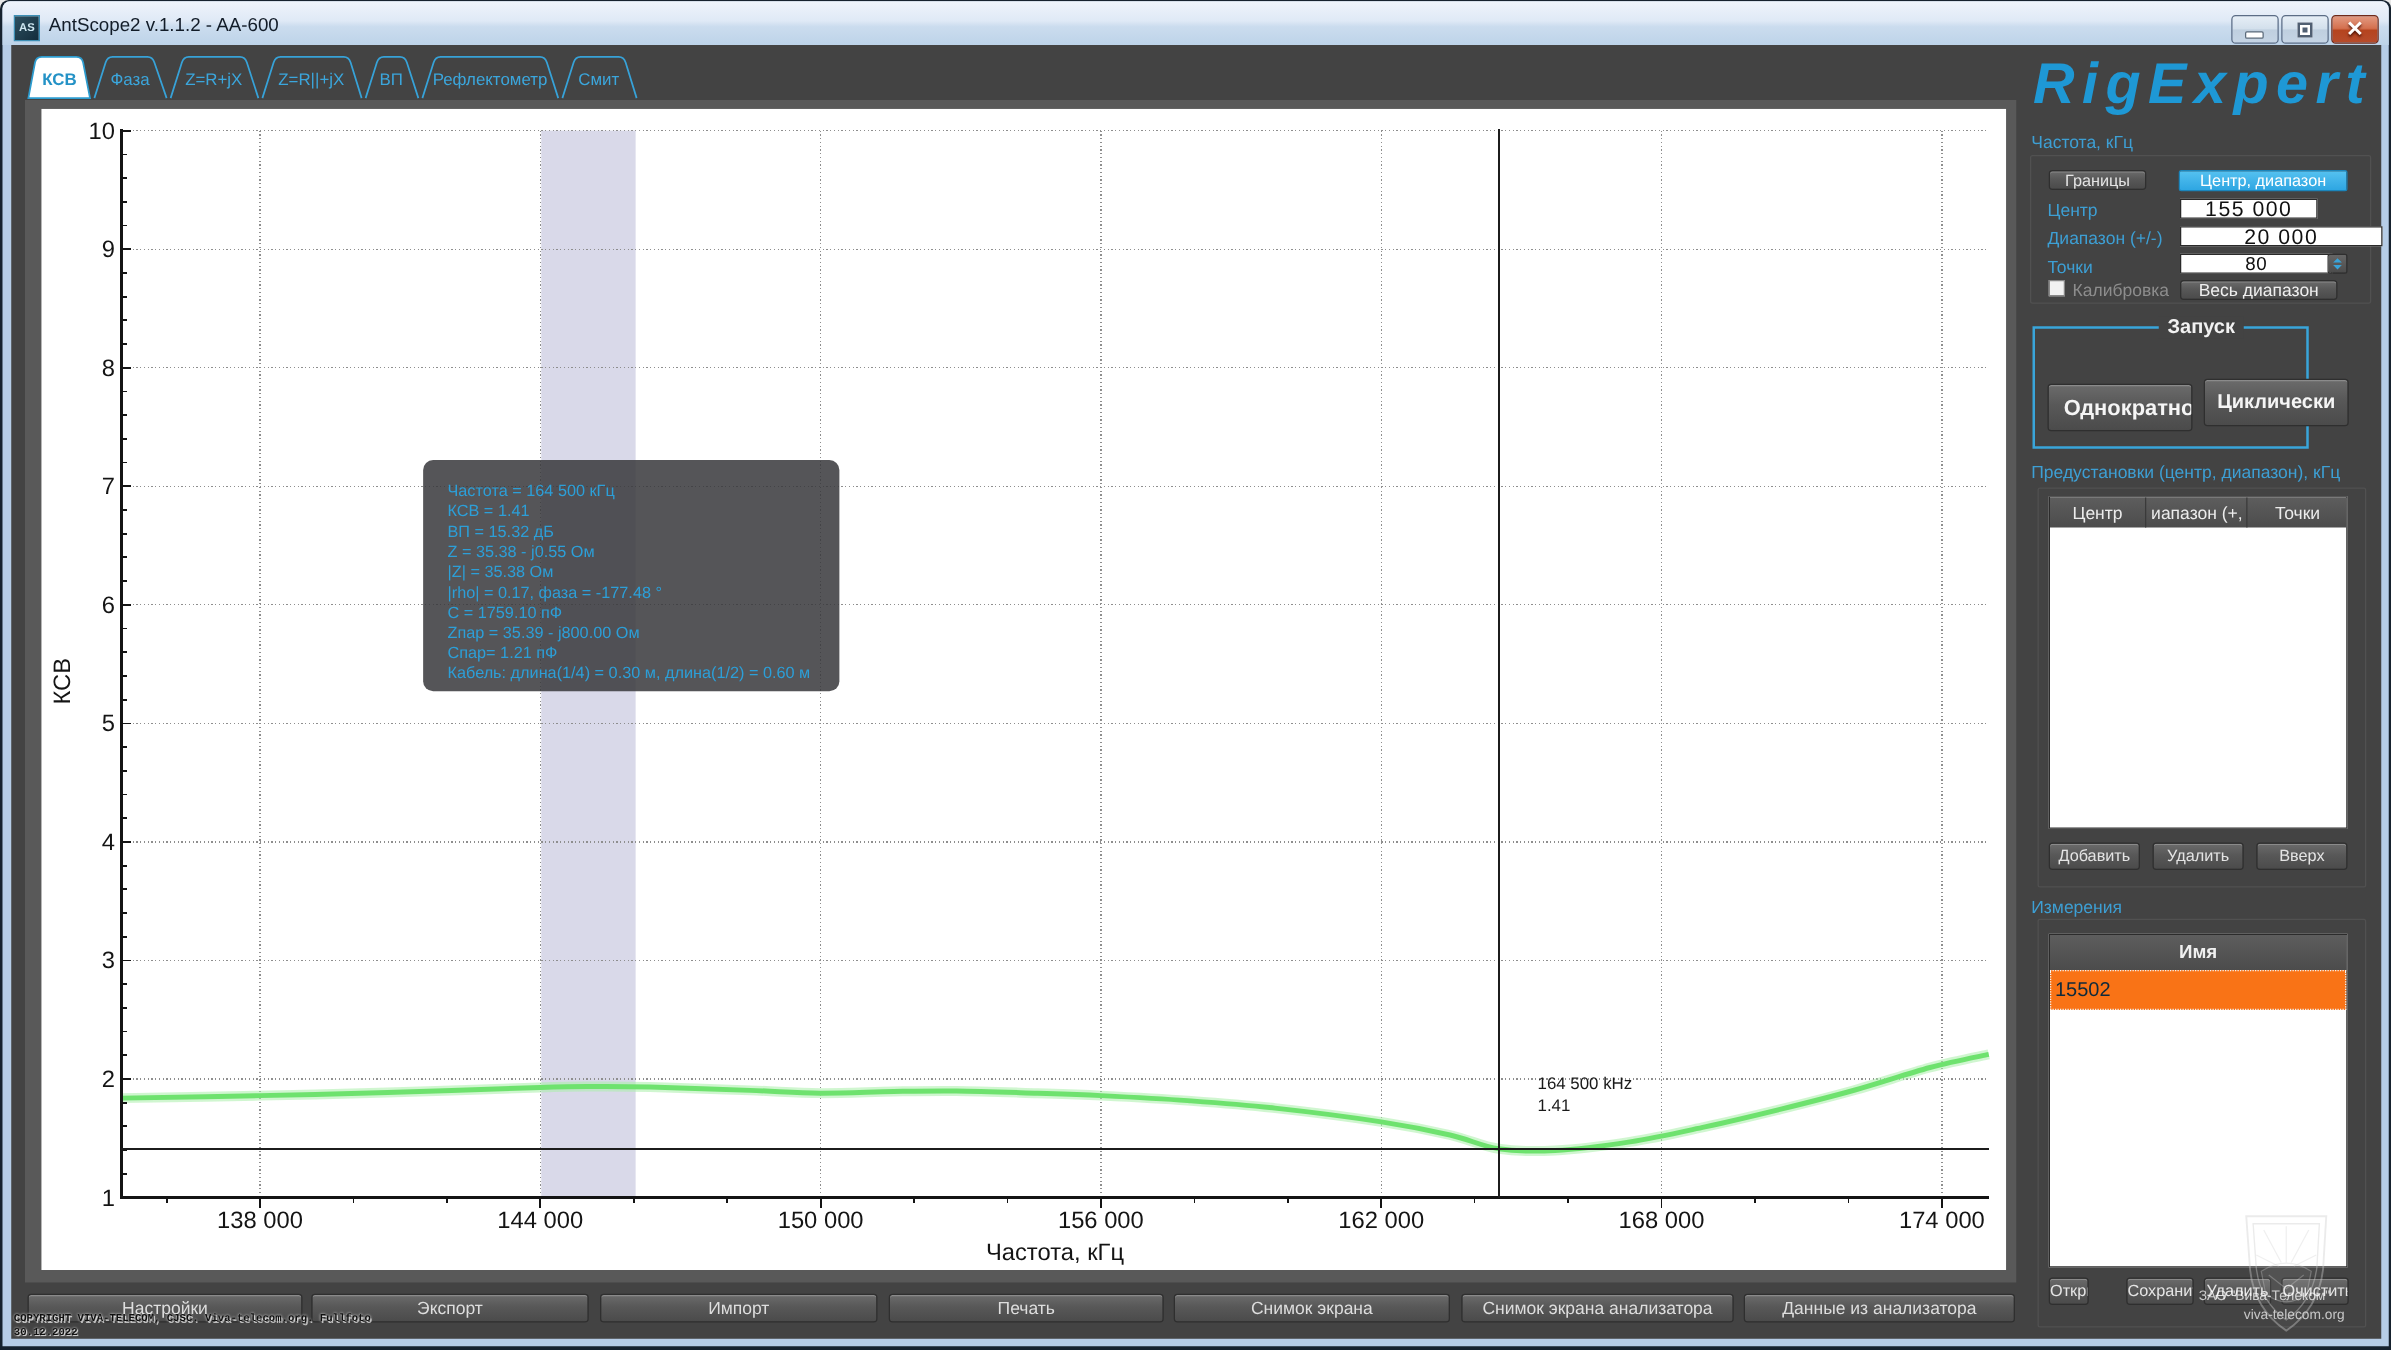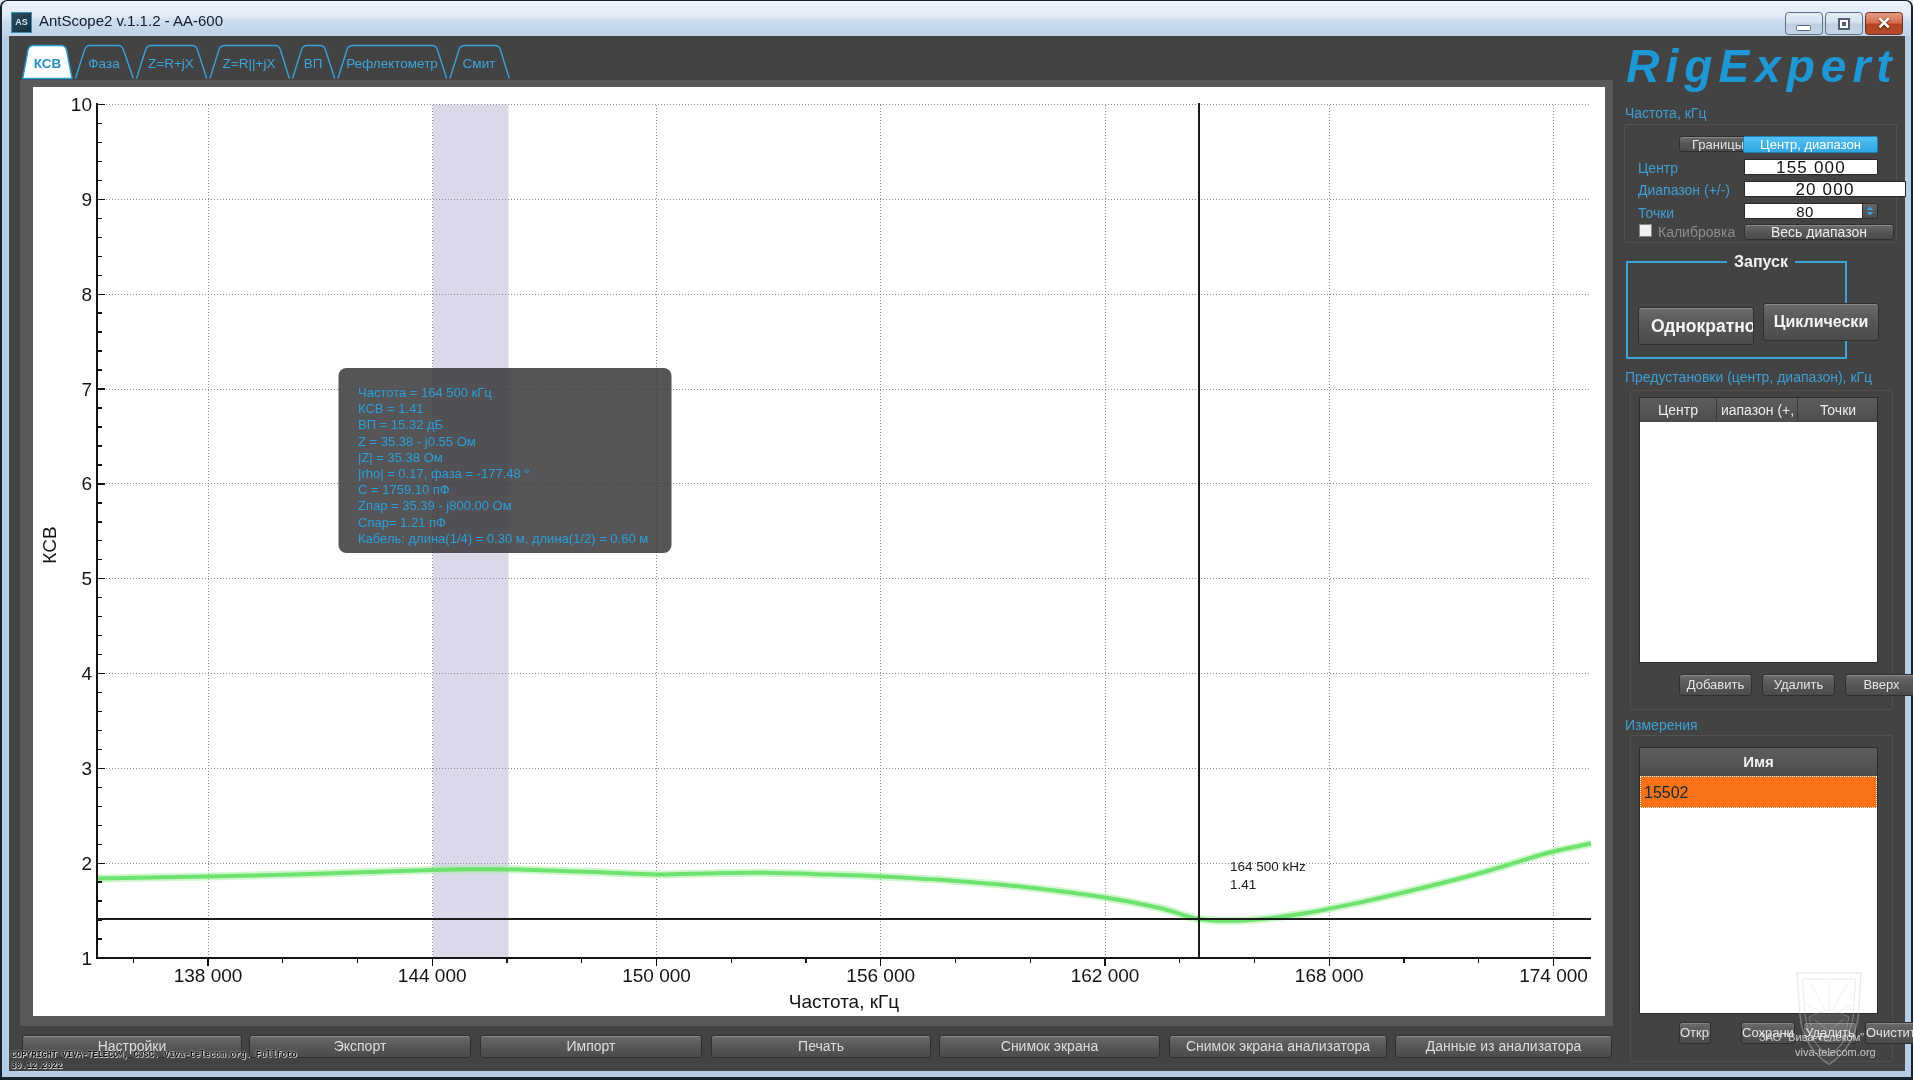--- a/index.html
+++ b/index.html
@@ -25,21 +25,21 @@
 #chartpanel { position:absolute; left:11px; top:44px; width:1593px; height:946px; background:#595959; }
 #chartsvg { position:absolute; left:13px; top:7px; }
 
 .btn { position:absolute; background:linear-gradient(#6b6b6b,#585858 45%,#4b4b4b); border:1px solid #2f2f2f; border-radius:3px; box-shadow:inset 0 1px 0 rgba(255,255,255,.22); color:#e4e4e4; text-align:center; overflow:hidden; white-space:nowrap; }
 .blue-label { position:absolute; color:#3d9fd4; font-size:14px; }
 .groupbox { position:absolute; border:1px solid #515151; border-radius:2px; }
 .inp { position:absolute; background:#fff; border:1px solid #2a2a2a; color:#101010; text-align:center; font-size:17px; letter-spacing:1.2px; overflow:hidden; }
 
 .bbtn { font-size:14px; line-height:21px; color:#dedede; }
 
-.sbtn { font-size:13px; line-height:20px;margin-left:40px; }
+.sbtn { font-size:13px; line-height:20px; }
 </style>
 </head>
 <body>
 <div id="win"></div>
 <div id="chrome"></div>
 <div id="content">
 
 <svg class="abs" style="left:5px;top:6px" width="530" height="40">
   <g stroke="#37a2d8" stroke-width="1.4" font-size="13.5px" text-anchor="middle">
     <path d="M 8.7 36.5 L 14 8 Q 15 3.5 19.5 3.5 L 47 3.5 Q 51.5 3.5 52.5 8 L 58 36.5 Z" fill="#ffffff" stroke="#2d9ccf"></path>
@@ -211,34 +211,34 @@
 
 <svg class="abs" style="left:1604px;top:8px;" width="300" height="62">
   <text x="149" y="38" text-anchor="middle" font-size="46px" font-weight="bold" font-style="italic" fill="#1e98d5" font-family="Liberation Sans, sans-serif" letter-spacing="6">RigExpert</text>
 </svg>
 
 <div class="blue-label" style="left:1616px;top:69px;">Частота, кГц</div>
 <div class="groupbox" style="left:1615px;top:88px;width:273px;height:119px;"></div>
 <div class="btn sbtn" style="left:1630px;top:100px;width:78px;height:16px;line-height:15px;font-size:13px;">Границы</div>
 <div class="abs" style="left:1734px;top:100px;width:135px;height:17px;background:linear-gradient(#55c1f0,#2ea6e2);border:1px solid #1b85bb;border-radius:2px;color:#fff;font-size:13px;text-align:center;line-height:16px;">Центр, диапазон</div>
 <div class="blue-label" style="left:1629px;top:124px;">Центр</div>
-<div class="inp" style="left:1735px;top:123px;width:134px;height:16px;line-height:15px;">155 000</div>
+<div class="inp" style="left:1735px;top:123px;width:110px;height:16px;line-height:15px;">155 000</div>
 <div class="blue-label" style="left:1629px;top:146px;">Диапазон (+/-)</div>
 <div class="inp" style="left:1735px;top:145px;width:162px;height:16px;line-height:15px;">20 000</div>
 <div class="blue-label" style="left:1629px;top:169px;">Точки</div>
 <div class="inp" style="left:1735px;top:167px;width:122px;height:16px;line-height:15px;font-size:15px;letter-spacing:0.5px;">80</div>
 <div class="abs" style="left:1853px;top:167px;width:16px;height:16px;background:linear-gradient(#666,#4c4c4c);border:1px solid #2f2f2f;border-radius:2px;">
   <svg width="14" height="14" style="position:absolute;left:0;top:0">
         <path d="M7 2.5 L10.5 6 L3.5 6 Z" fill="#39a3d8"></path>
         <path d="M7 11.5 L10.5 8 L3.5 8 Z" fill="#39a3d8"></path>
       </svg>
 </div>
 <div class="abs" style="left:1630px;top:188px;width:13px;height:13px;background:#f2f2f2;border:1px solid #888;"></div>
 <div class="abs" style="left:1649px;top:188px;font-size:14px;color:#8d8d8d;">Калибровка</div>
-<div class="btn" style="left:1735px;top:188px;width:150px;height:16px;font-size:14px;line-height:14px;color:#efefef;">Весь диапазон</div>
+<div class="btn" style="left:1735px;top:188px;width:126px;height:16px;font-size:14px;line-height:14px;color:#efefef;">Весь диапазон</div>
 <div class="abs" style="left:1617px;top:225px;width:221px;height:98px;border:2px solid #39a5da;">
   <div class="abs" style="left:99px;top:-10px;background:#434343;padding:0 7px;font-size:16px;font-weight:bold;color:#f2f2f2;">Запуск</div>
   <div class="btn" style="left:10px;top:44px;width:116px;height:38px;font-size:17.5px;font-weight:bold;line-height:36px;color:#f5f5f5;padding-left:12px;">Однократно</div>
   <div class="btn" style="left:135px;top:40px;width:116px;height:38px;font-size:16px;font-weight:bold;line-height:36px;color:#f5f5f5;">Циклически</div>
 </div>
 <div class="blue-label" style="left:1616px;top:333px;">Предустановки (центр, диапазон), кГц</div>
 <div class="groupbox" style="left:1621px;top:354px;width:263px;height:320px;"></div>
 <div class="abs" style="left:1630px;top:361px;width:239px;height:266px;background:#fff;border:1px solid #2c2c2c;">
   <div class="abs" style="left:0;top:0;width:237px;height:24px;background:linear-gradient(#5d5d5d,#4c4c4c);color:#ececec;font-size:14px;">
     <div class="abs" style="left:0;top:0;width:77px;height:24px;border-right:1px solid #3a3a3a;text-align:center;line-height:24px;">Центр</div>

